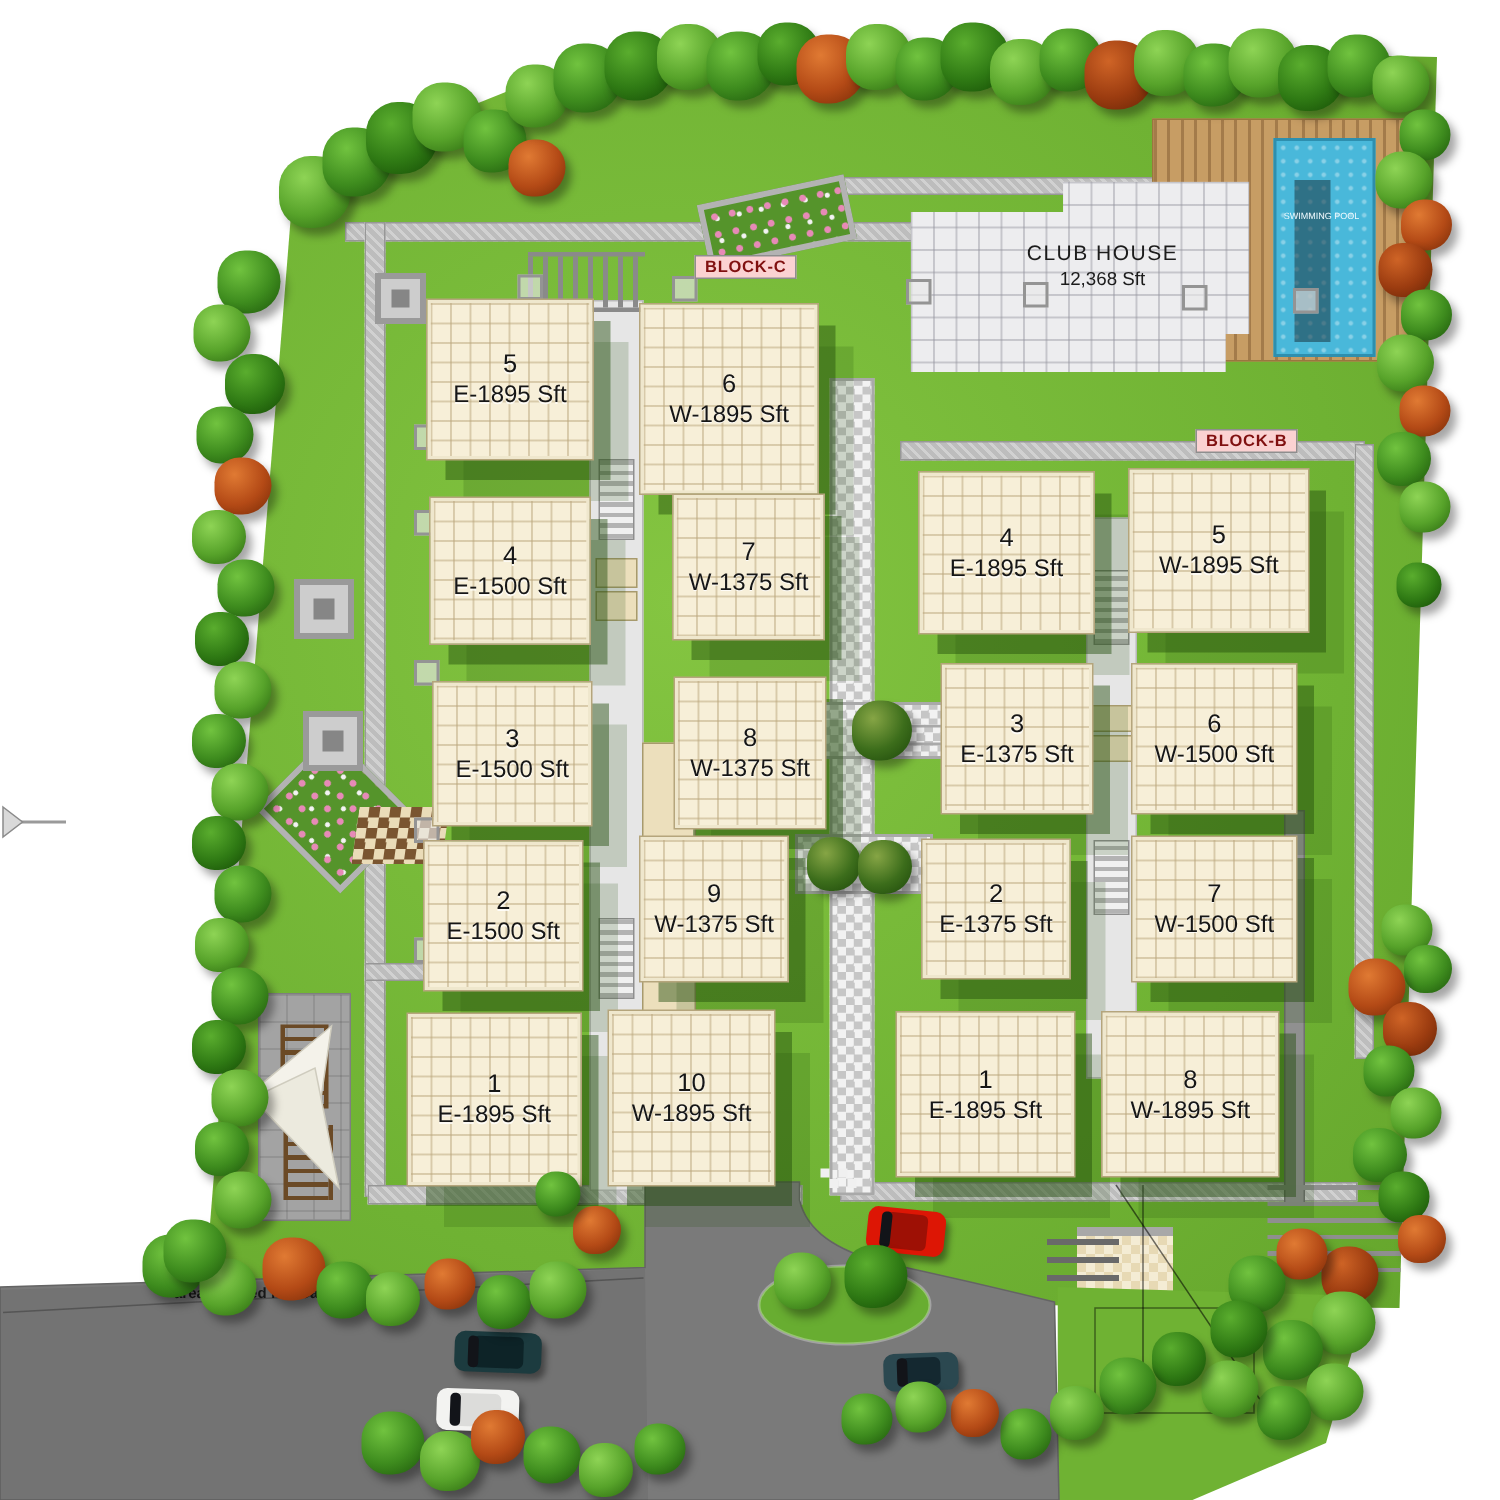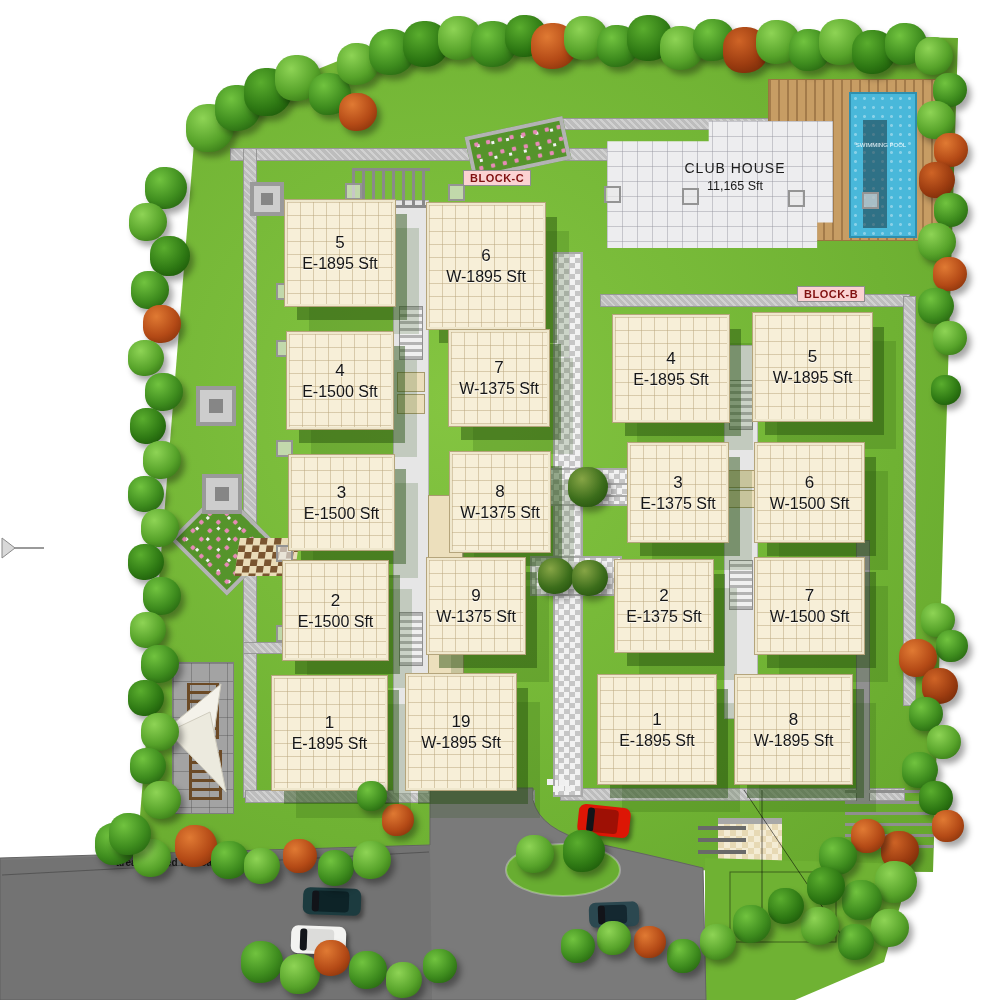--- a/index.html
+++ b/index.html
@@ -97,21 +97,21 @@
     <div class="checker" style="left:537px;top:468px;width:100px;height:38px"></div>
     <div class="checker" style="left:530px;top:556px;width:92px;height:40px"></div>
     <div class="checker" style="left:600px;top:483px;width:45px;height:14px"></div>
 
     <div class="deck"></div>
     <div class="pool"></div>
     <div class="pool-shadow"></div>
     <div class="club"></div>
     <div class="club-label">
       <div class="club-name">CLUB HOUSE</div>
-      <div class="club-area">11,165 Sft</div>
+      <div class="club-area">12,368 Sft</div>
     </div>
     <div class="pool-label">SWIMMING POOL</div>
 
     <div class="corridor" style="left:393px;top:200px;width:34px;height:592px"></div>
     <div class="stairs" style="left:399px;top:306px;width:22px;height:52px"></div>
     <div class="stairs" style="left:399px;top:612px;width:22px;height:52px"></div>
     <div class="shaft" style="left:397px;top:372px;width:26px;height:18px"></div>
     <div class="shaft" style="left:397px;top:394px;width:26px;height:18px"></div>
     <div class="shaft" style="left:430px;top:224px;width:34px;height:98px"></div>
     <div class="shaft" style="left:428px;top:495px;width:34px;height:62px"></div>
@@ -207,21 +207,21 @@
       </div>
       <div class="unit" style="left: 427px; top: 558px; width: 94px; height: 92px;">
         <div class="unum">9</div>
         <div class="uarea">W-1375 Sft</div>
       </div>
       <div class="unit" style="left: 272px; top: 676px; width: 111px; height: 110px;">
         <div class="unum">1</div>
         <div class="uarea">E-1895 Sft</div>
       </div>
       <div class="unit" style="left: 406px; top: 674px; width: 106px; height: 112px;">
-        <div class="unum">19</div>
+        <div class="unum">10</div>
         <div class="uarea">W-1895 Sft</div>
       </div>
       <div class="unit" style="left: 613px; top: 315px; width: 112px; height: 103px;">
         <div class="unum">4</div>
         <div class="uarea">E-1895 Sft</div>
       </div>
       <div class="unit" style="left: 753px; top: 313px; width: 115px; height: 104px;">
         <div class="unum">5</div>
         <div class="uarea">W-1895 Sft</div>
       </div>

